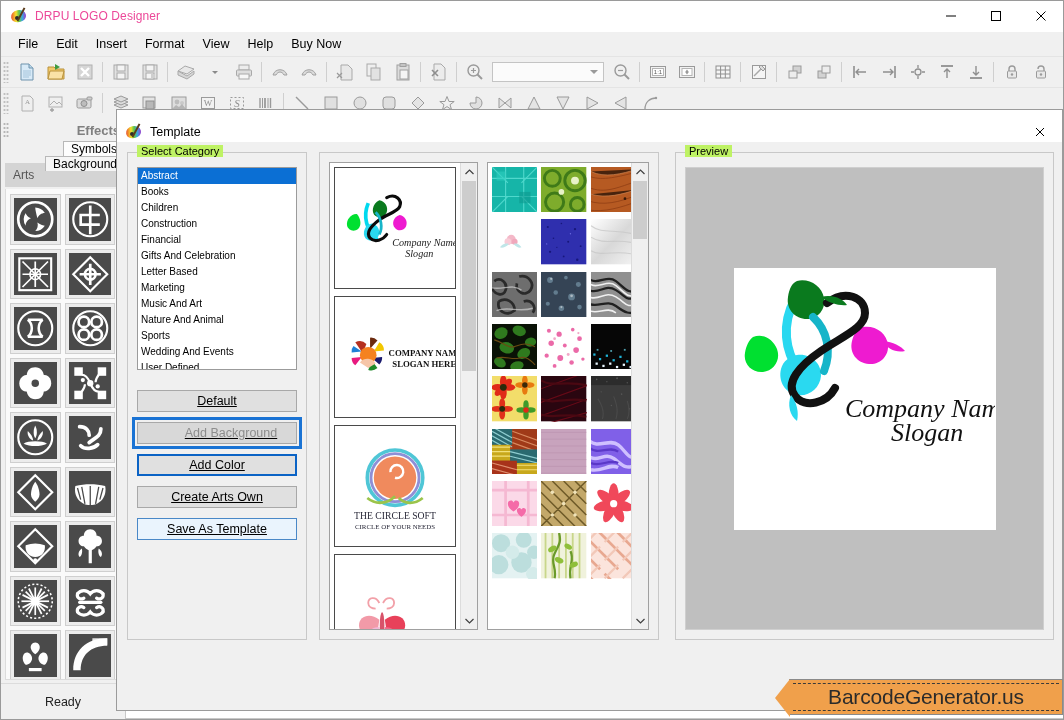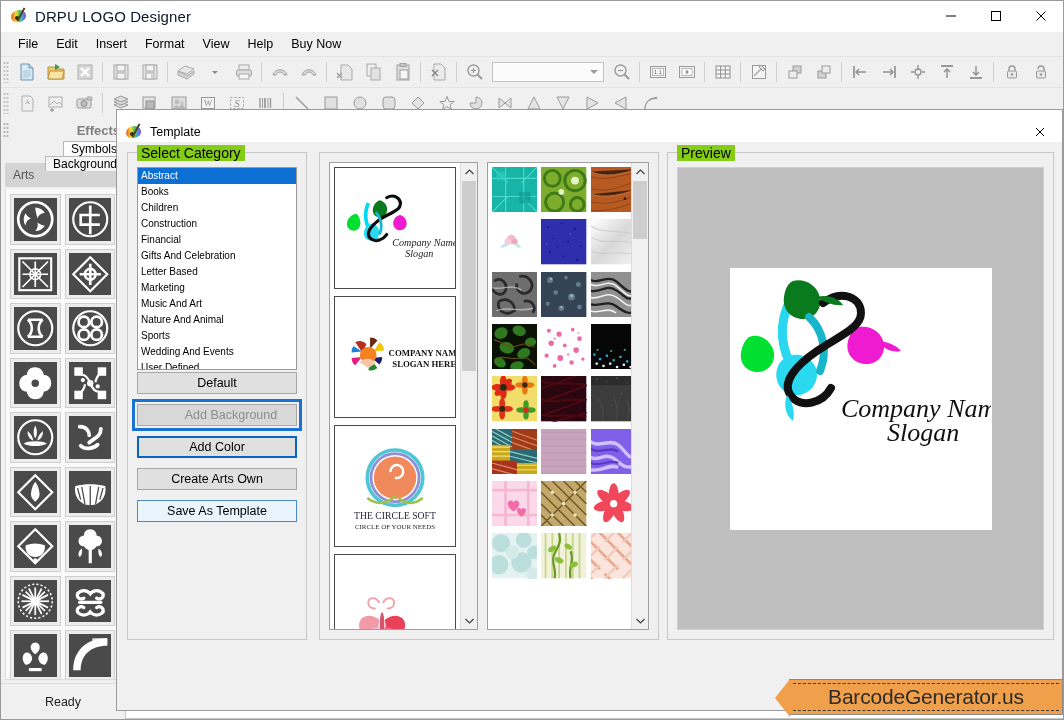--- a/index.html
+++ b/index.html
@@ -39,21 +39,21 @@
   }
   .app-icon .dot {
     position: absolute; left: 4px; top: 8px; width: 4px; height: 4px;
     border-radius: 50%; background: #2b2b2b;
   }
   .app-icon .brush {
     position: absolute; left: 9px; top: -1px; width: 2px; height: 15px;
     background: #5a3b1a; transform: rotate(28deg);
   }
   .title-text {
-    font-size: 15px; color: #0f172a; letter-spacing: 0.1px;
+    font-size: 12px; color: #ec4899; letter-spacing: 0.1px;
   }
   .winbtns { margin-left: auto; display: flex; height: 31px; }
   .winbtn {
     width: 45px; height: 31px; display: flex; align-items: center; justify-content: center;
     color: #000;
   }
 
   
   .menubar {
     position: absolute; top: 31px; left: 0; right: 0; height: 24px;
@@ -213,40 +213,40 @@
   }
 
   
   .group {
     position: relative;
     border: 1px solid #c8c8c8;
     background: #f0f0f0;
   }
   .group > .legend {
     position: absolute; top: -8px; left: 9px;
-    background: #84cc16; padding: 0 4px; font-size: 14px; color: #000;
+    background: #bef264; padding: 0 4px; font-size: 11px; color: #000;
   }
 
   
   .col-cat {
     width: 180px; flex: none; margin-right: 12px;
     height: 488px;
     padding: 14px 9px 9px 9px;
   }
   .catlist {
     height: 203px; background: #ffffff;
     border: 1px solid #9b9b9b;
     overflow: hidden; padding: 0;
   }
   .catlist .item {
     height: 16px; line-height: 16px; padding-left: 3px;
     font-size: 10px; color: #000; white-space: nowrap;
   }
   .catlist .item.selected { background: #0b6fd4; color: #fff; }
-  .btnstack { margin-top: 2px; }
+  .btnstack { margin-top: 20px; text-decoration: underline; }
   .dbtn {
     height: 22px; width: 100%;
     background: #e0e0e0; border: 1px solid #a8a8a8;
     display: flex; align-items: center; justify-content: center;
     font-size: 12.5px; color: #000; margin-bottom: 10px;
   }
   .dbtn.disabled { color: #8d8d8d; background: #d8d8d8; padding-left: 28px; }
   .dbtn.focusring {
     outline: 3px solid #1a73d4; outline-offset: 2px; margin-bottom: 10px;
   }
@@ -291,21 +291,21 @@
     color: #505050; font-size: 9px; background: #f0f0f0;
   }
   .vscroll .arrow.down { position: absolute; bottom: 0; left: 0; right: 0; }
   .vscroll .thumb {
     position: absolute; left: 1px; right: 1px;
     background: #cdcdcd;
   }
 
   
   .col-prev {
-    flex: 1; margin-left: 8px; height: 488px;
+    flex: 1; margin-left: 16px; height: 488px;
     padding: 14px 9px 9px 9px;
   }
   .prev-canvas {
     width: 100%; height: 100%;
     background: #bfbfbf; border: 1px solid #cfcfcf;
     display: flex; align-items: center; justify-content: center;
   }
   .prev-sheet {
     width: 262px; height: 262px; background: #ffffff;
     display: flex; align-items: center; justify-content: center;

